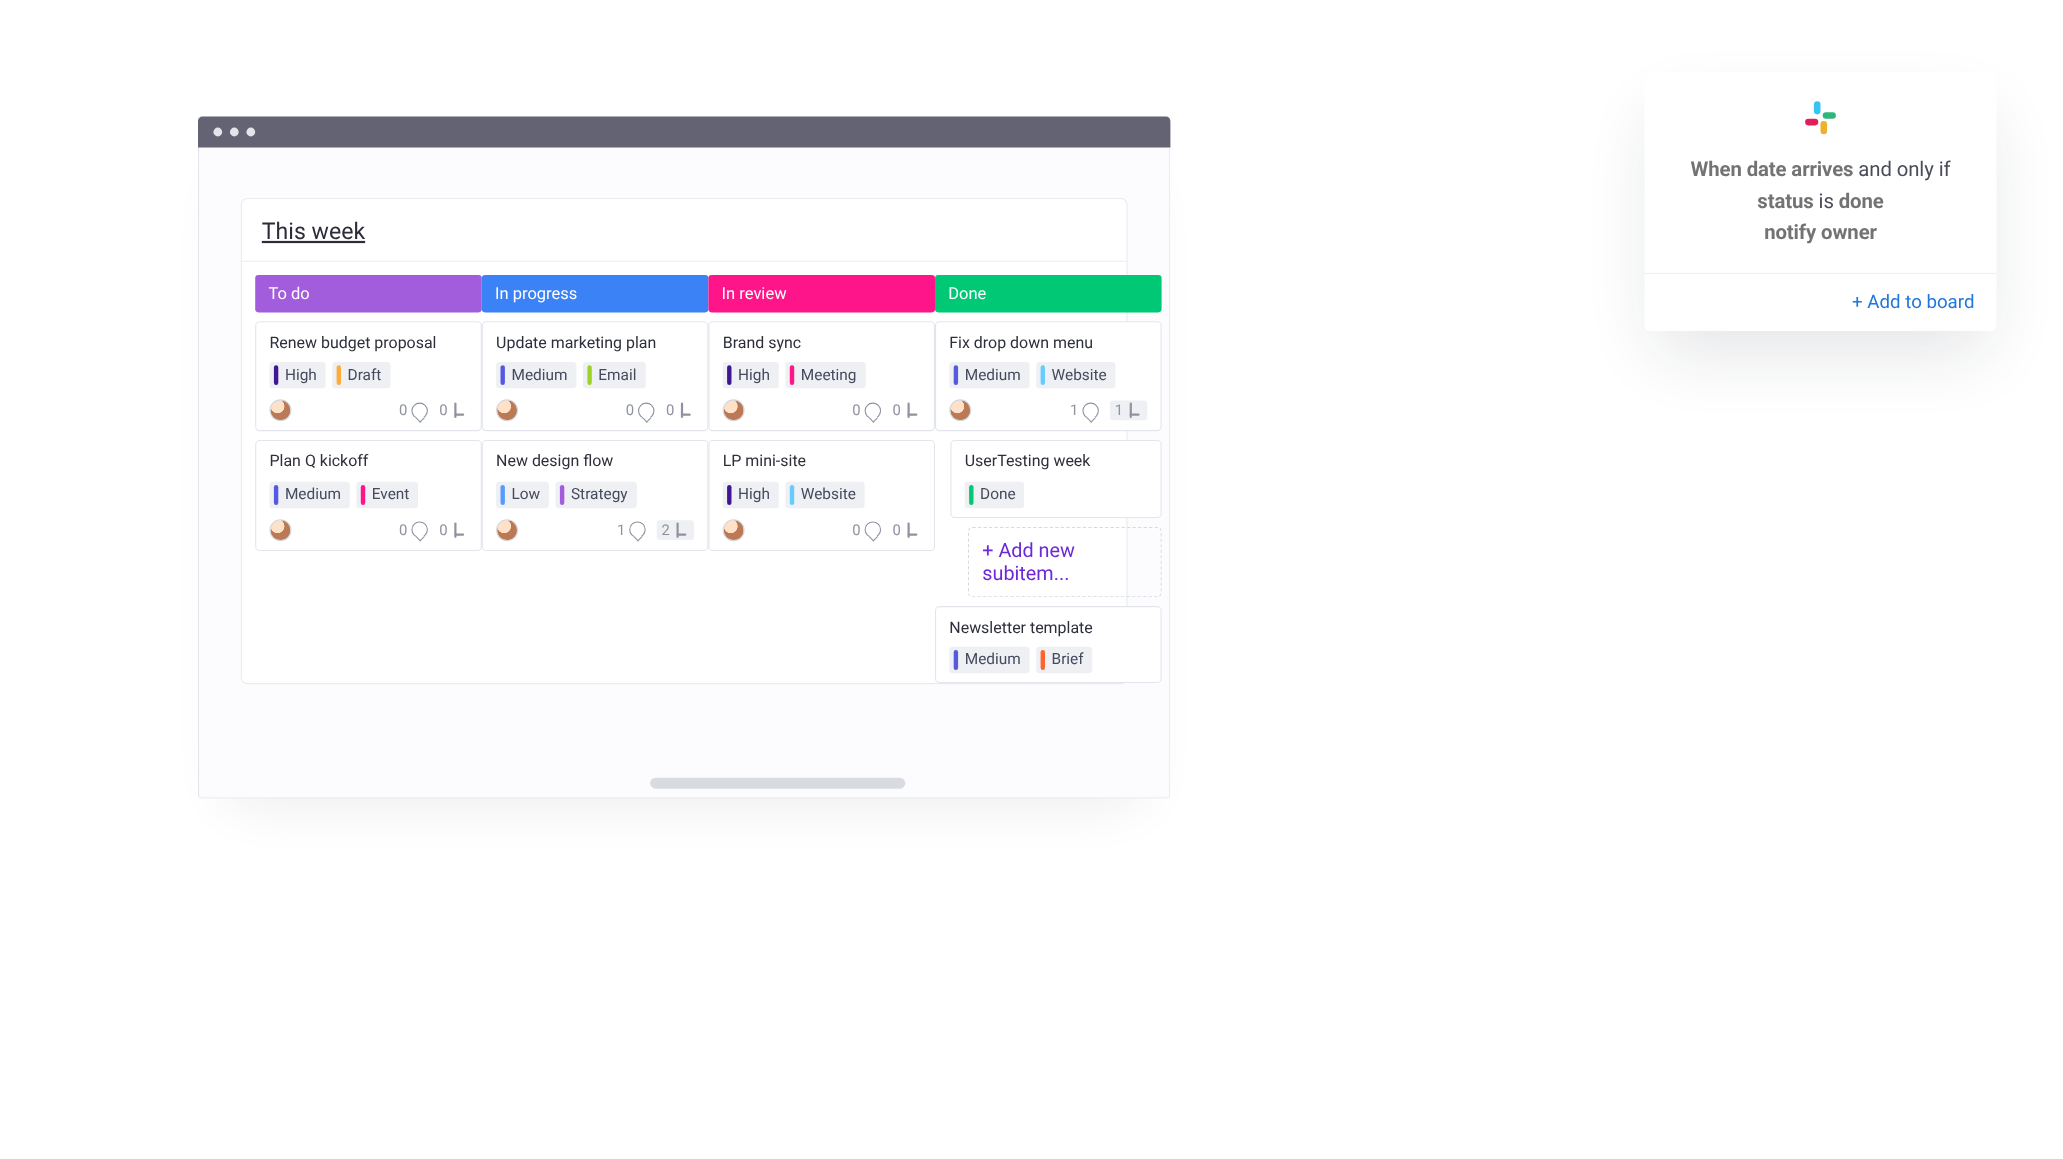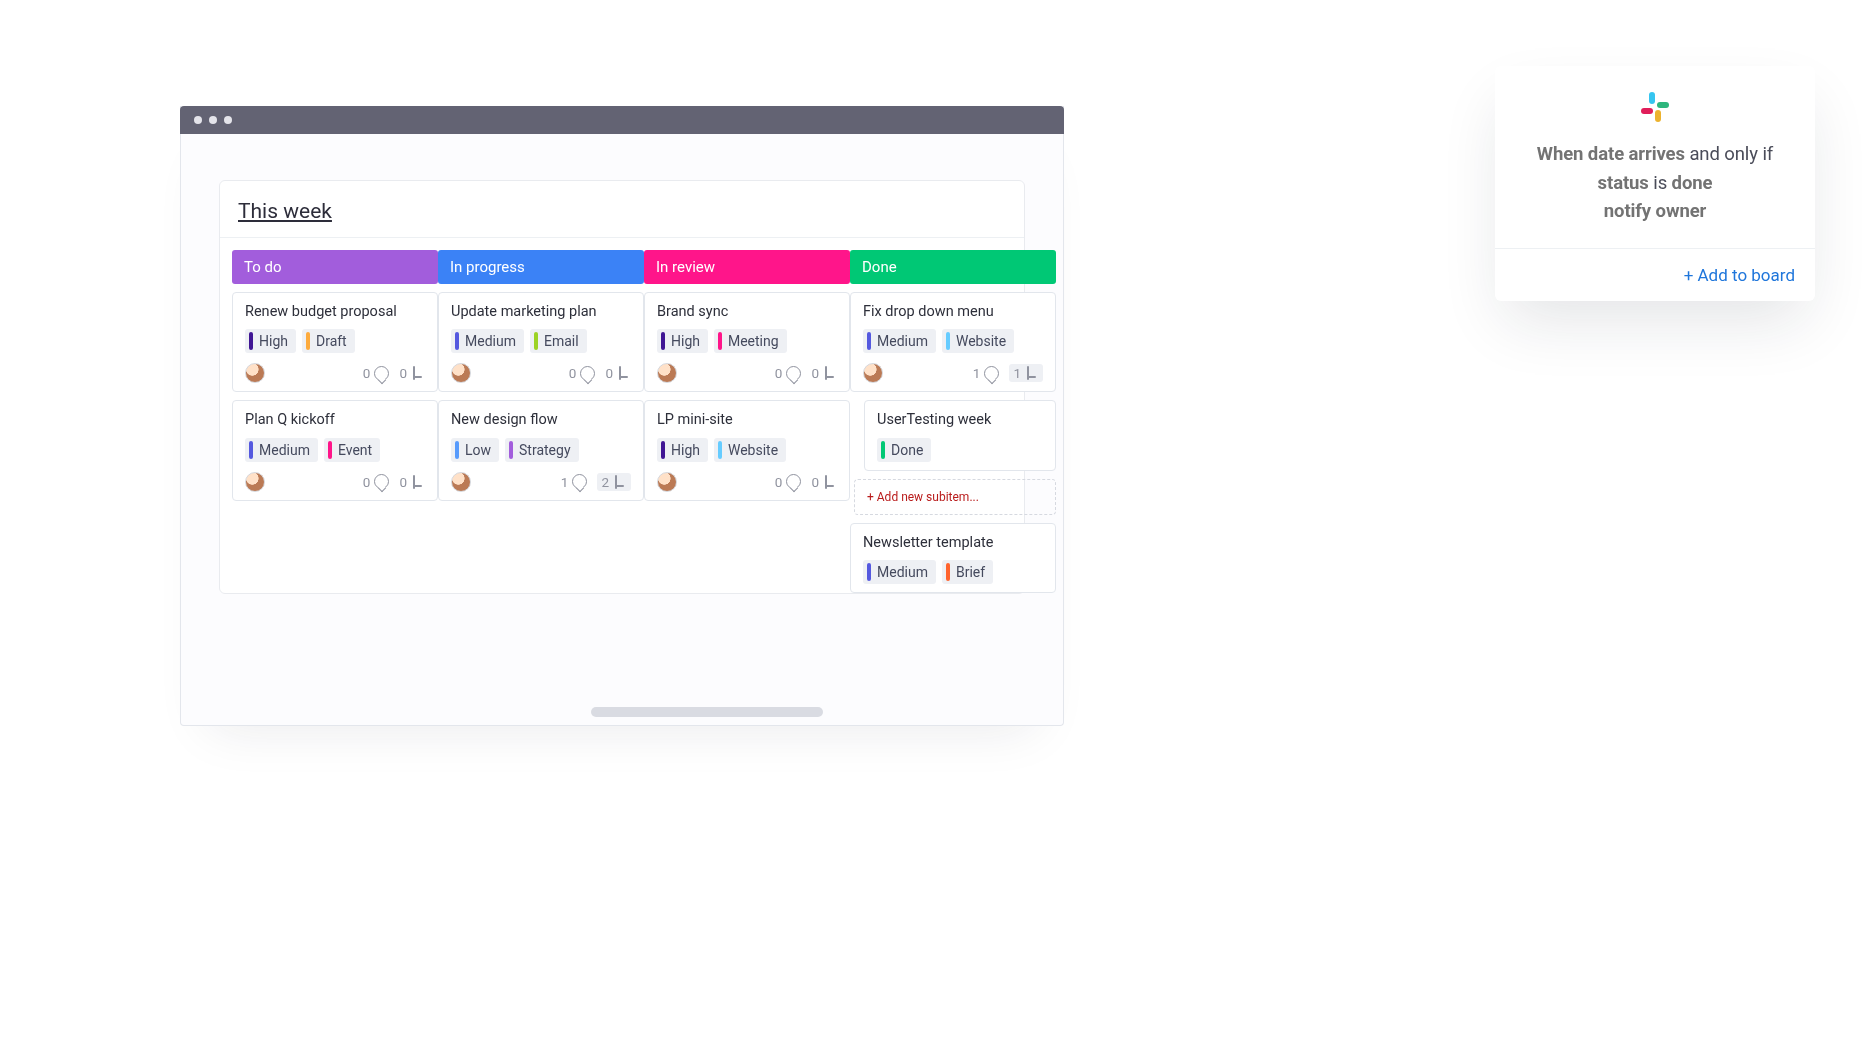--- a/index.html
+++ b/index.html
@@ -41,21 +41,21 @@
   .foot .right{display:flex;align-items:center;gap:10px;}
   .foot .stat{display:flex;align-items:center;gap:4px;}
   .foot .stat.box{background:#eef0f4;border-radius:3px;padding:1px 4px;}
   .avatar{width:20px;height:20px;border-radius:50%; background:radial-gradient(circle at 35% 30%, #ffe1c8 0 35%, #bb7a55 38% 100%); border:1px solid #d5d7dc; display:inline-block;}
   .tree-icon{display:inline-block;width:14px;height:14px;position:relative;}
   .tree-icon::before{content:"";position:absolute;left:2px;top:0;width:2px;height:14px;background:currentColor;border-radius:1px;}
   .tree-icon::after{content:"";position:absolute;left:2px;top:10px;width:9px;height:2px;background:currentColor;border-radius:1px;}
   .comment-icon{width:15px;height:15px;display:inline-block;border:1.6px solid currentColor;border-radius:50%;position:relative;}
   .comment-icon::after{content:"";position:absolute;width:5px;height:5px;border-left:1.6px solid currentColor;border-bottom:1.6px solid currentColor;transform:rotate(-45deg);left:4px;top:10px;background:#fff;}
   .add-sub{
-    margin-top:8px;margin-left:4px;border:1px dashed #d6d9e0;border-radius:4px;padding:10px 12px;color:#b91c1c;font-size:12px;cursor:pointer;
+    margin-top:8px;margin-left:30px;border:1px dashed #d6d9e0;border-radius:4px;padding:10px 12px;color:#6d28d9;font-size:18px;cursor:pointer;
   }
   .hscroll{position:absolute;left:410px;bottom:8px;width:232px;height:10px;border-radius:6px;background:#d9dbe2;}
 
   
   .notif{
     position:absolute; right:60px; top:66px; width:320px; background:#fff;
     border-radius:6px; box-shadow:0 28px 60px -10px rgba(25,30,50,.12);
     padding:26px 20px 0 20px; z-index:5;
   }
   .notif .glyph{display:flex;justify-content:center;margin-bottom:16px;}

